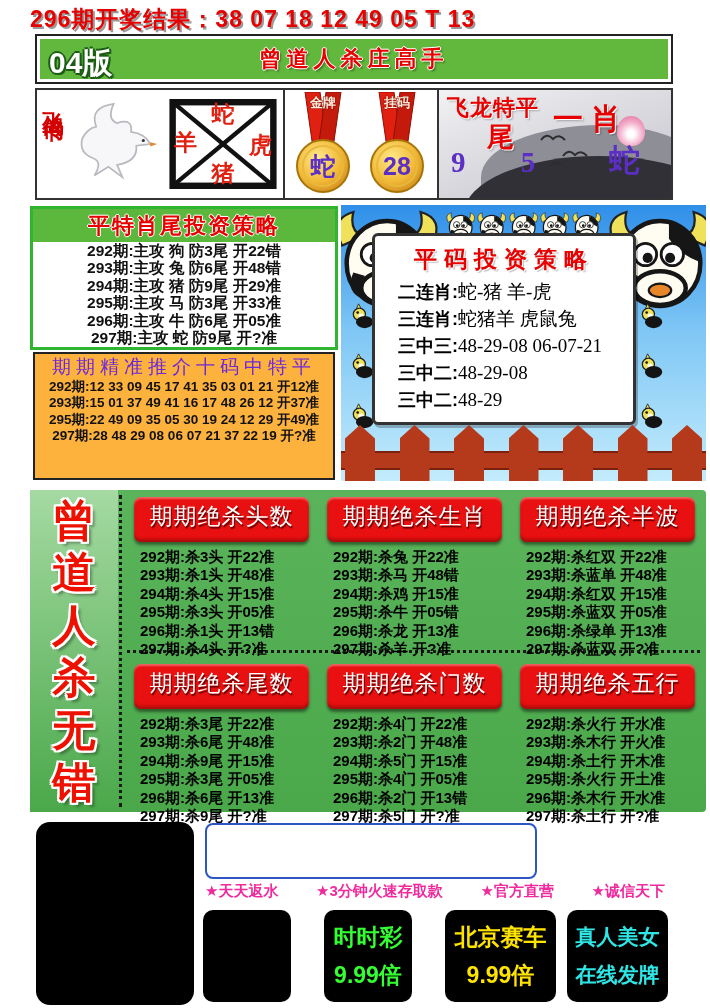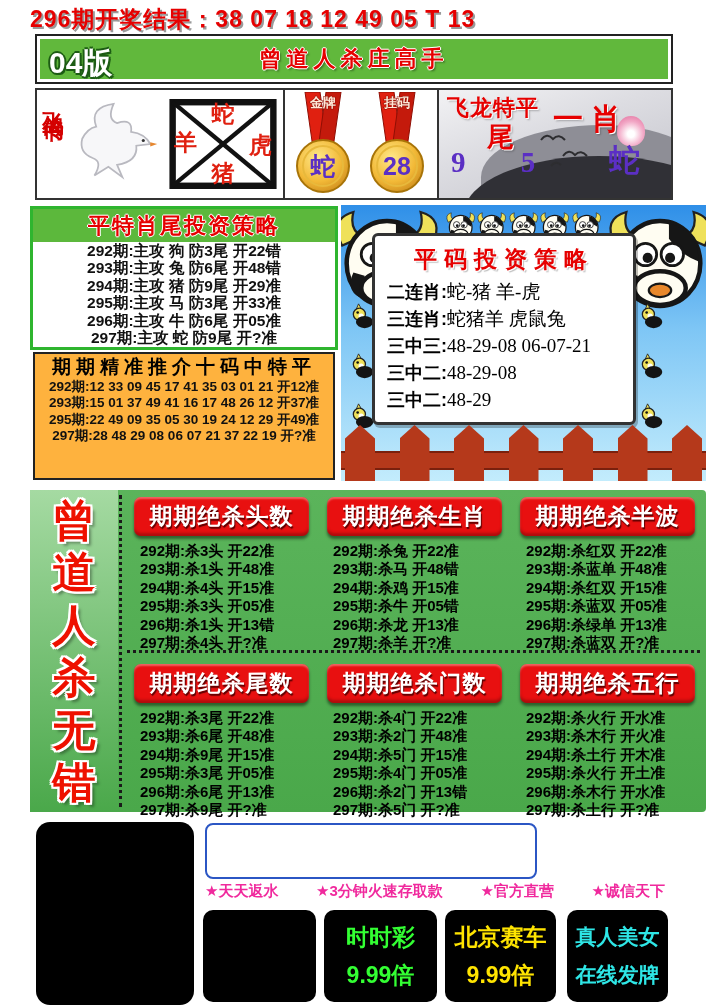--- a/index.html
+++ b/index.html
@@ -67,38 +67,38 @@
 
   
   #strategy-box{left:30px;top:206px;width:302px;height:138px;border:3px solid #2fb52f;background:#fff;}
   #strategy-head{height:33px;background:#5cb83c;display:flex;align-items:center;justify-content:center;}
   #strategy-head span{font-size:22px;font-weight:bold;color:#e60000;letter-spacing:2px;
     text-shadow:-1px 0 #fff,1px 0 #fff,0 -1px #fff,0 1px #fff;}
   .strategy-row{font-size:15.5px;font-weight:bold;color:#111;line-height:17.4px;text-align:center;}
 
   
   #ten-codes{left:33px;top:352px;width:298px;height:124px;background:#feb23e;border:2px solid #222;}
-  #ten-codes-head{font-size:19px;font-weight:bold;color:#000000;letter-spacing:5px;
+  #ten-codes-head{font-size:19px;font-weight:normal;color:#6d28d9;letter-spacing:5px;
     text-align:center;line-height:25px;}
   .code-row{font-size:13.5px;font-weight:bold;color:#111;line-height:16.4px;text-align:center;
     white-space:nowrap;}
 
   
   #cow-panel{left:341px;top:205px;width:365px;height:276px;overflow:hidden;
     background:linear-gradient(180deg,#2f8fe8 0%,#7ec6f5 45%,#c3ecfc 100%);}
   .big-cow{position:absolute;width:112px;height:104px;}
   #big-cow-left{left:-10px;top:2px;} #big-cow-right{right:-10px;top:2px;}
   #small-cow-row{position:absolute;left:104px;right:104px;top:6px;display:flex;justify-content:space-between;}
   #small-cow-row svg{width:32px;height:30px;}
   .side-bird{position:absolute;width:26px;height:26px;}
   #whiteboard{position:absolute;left:31px;top:28px;width:258px;height:186px;background:#fff;
     border:3px solid #333;border-radius:6px;box-shadow:2px 3px 0 rgba(0,0,0,.25);}
   #board-title{margin-top:8px;text-align:center;font-size:23px;font-weight:bold;color:#e60000;
     letter-spacing:7px;text-shadow:1px 1px 0 #fff,2px 2px 1px rgba(0,0,0,.25);}
-  #board-lines{padding:4px 0 0 12px;}
+  #board-lines{padding:4px 0 0 12px;margin-left:11px;}
   .board-line{line-height:26px;white-space:nowrap;}
   .board-label{font-size:18px;font-weight:bold;color:#000;}
   .board-value{font-size:19px;color:#000;font-family:"Liberation Serif","DejaVu Serif",serif;}
   #fence{position:absolute;left:0;right:0;bottom:0;height:56px;}
   #fence-rail{position:absolute;left:0;right:0;top:26px;height:15px;background:#b5391b;
     border-top:2px solid #7a200d;border-bottom:2px solid #7a200d;}
   #fence-pickets{position:absolute;left:4px;right:4px;top:0;bottom:0;display:flex;
     justify-content:space-between;}
   .picket{width:30px;height:56px;background:#b5391b;
     clip-path:polygon(50% 0,100% 24%,100% 100%,0 100%,0 24%);
@@ -112,34 +112,34 @@
     display:flex;flex-direction:column;align-items:center;justify-content:space-evenly;}
   .sidebar-char{font-size:43px;font-weight:bold;color:#ee1100;line-height:46px;
     text-shadow:-2px 0 #fff,2px 0 #fff,0 -2px #fff,0 2px #fff,-2px -2px #fff,2px 2px #fff,
       -2px 2px #fff,2px -2px #fff,4px 4px 3px rgba(0,0,0,.35);}
   #kill-vdots{position:absolute;left:89px;top:5px;bottom:5px;border-left:3px dotted #1a1a1a;}
   #kill-hdots{position:absolute;left:97px;right:6px;top:160px;border-top:3px dotted #1a1a1a;}
   .kill-row-band{position:absolute;left:95px;right:2px;display:flex;}
   #kill-band-1{top:5px;height:150px;}
   #kill-band-2{top:172px;height:146px;}
   .kpanel{flex:1;margin:0 5px;}
-  .kp-head{margin:2px 4px 6px 4px;background:#e81010;border-radius:7px;padding:4px 0 4px 0;
-    text-align:center;color:#fff;font-size:23px;font-weight:bold;letter-spacing:1px;
+  .kp-head{margin:2px 4px 6px 4px;background:#e81010;border-radius:7px;padding:4px 0 10px 0;
+    text-align:center;color:#fff;font-size:23px;font-weight:normal;letter-spacing:1px;
     text-shadow:1px 2px 1px #5e0000;
     box-shadow:0 3px 3px rgba(0,0,0,.45),inset 0 -3px 3px rgba(0,0,0,.25),inset 0 2px 2px rgba(255,255,255,.35);}
   .kp-row{font-size:15px;font-weight:bold;color:#000;line-height:18.4px;padding-left:10px;
     white-space:nowrap;}
 
   
   #ad-box-large{left:36px;top:822px;width:158px;height:183px;background:#000;border-radius:14px;}
   #footer-input-box{left:205px;top:823px;width:328px;height:52px;background:#fff;
     border:2px solid #2b56c4;border-radius:8px;}
   #features-row{left:205px;top:882px;width:460px;display:flex;justify-content:space-between;}
   .feature-item{font-size:15px;font-weight:bold;color:#f0299d;white-space:nowrap;}
-  .ad-box-small{position:absolute;top:910px;width:113px;height:92px;background:#000;border-radius:10px;
+  .ad-box-small{position:absolute;top:910px;width:88px;height:92px;background:#000;border-radius:10px;
     display:flex;flex-direction:column;align-items:center;justify-content:center;}
   #ad-small-1{left:203px;} #ad-small-2{left:324px;} #ad-small-3{left:445px;width:111px;} #ad-small-4{left:567px;width:101px;}
   .ad-line{font-weight:bold;font-size:23px;line-height:38px;white-space:nowrap;}
   #ad-small-2 .ad-line{color:#33ff33;}
   #ad-small-3 .ad-line{color:#ffe400;}
   #ad-small-4 .ad-line{color:#2ee6e6;font-size:21px;}
 </style>
 </head>
 <body>
 

